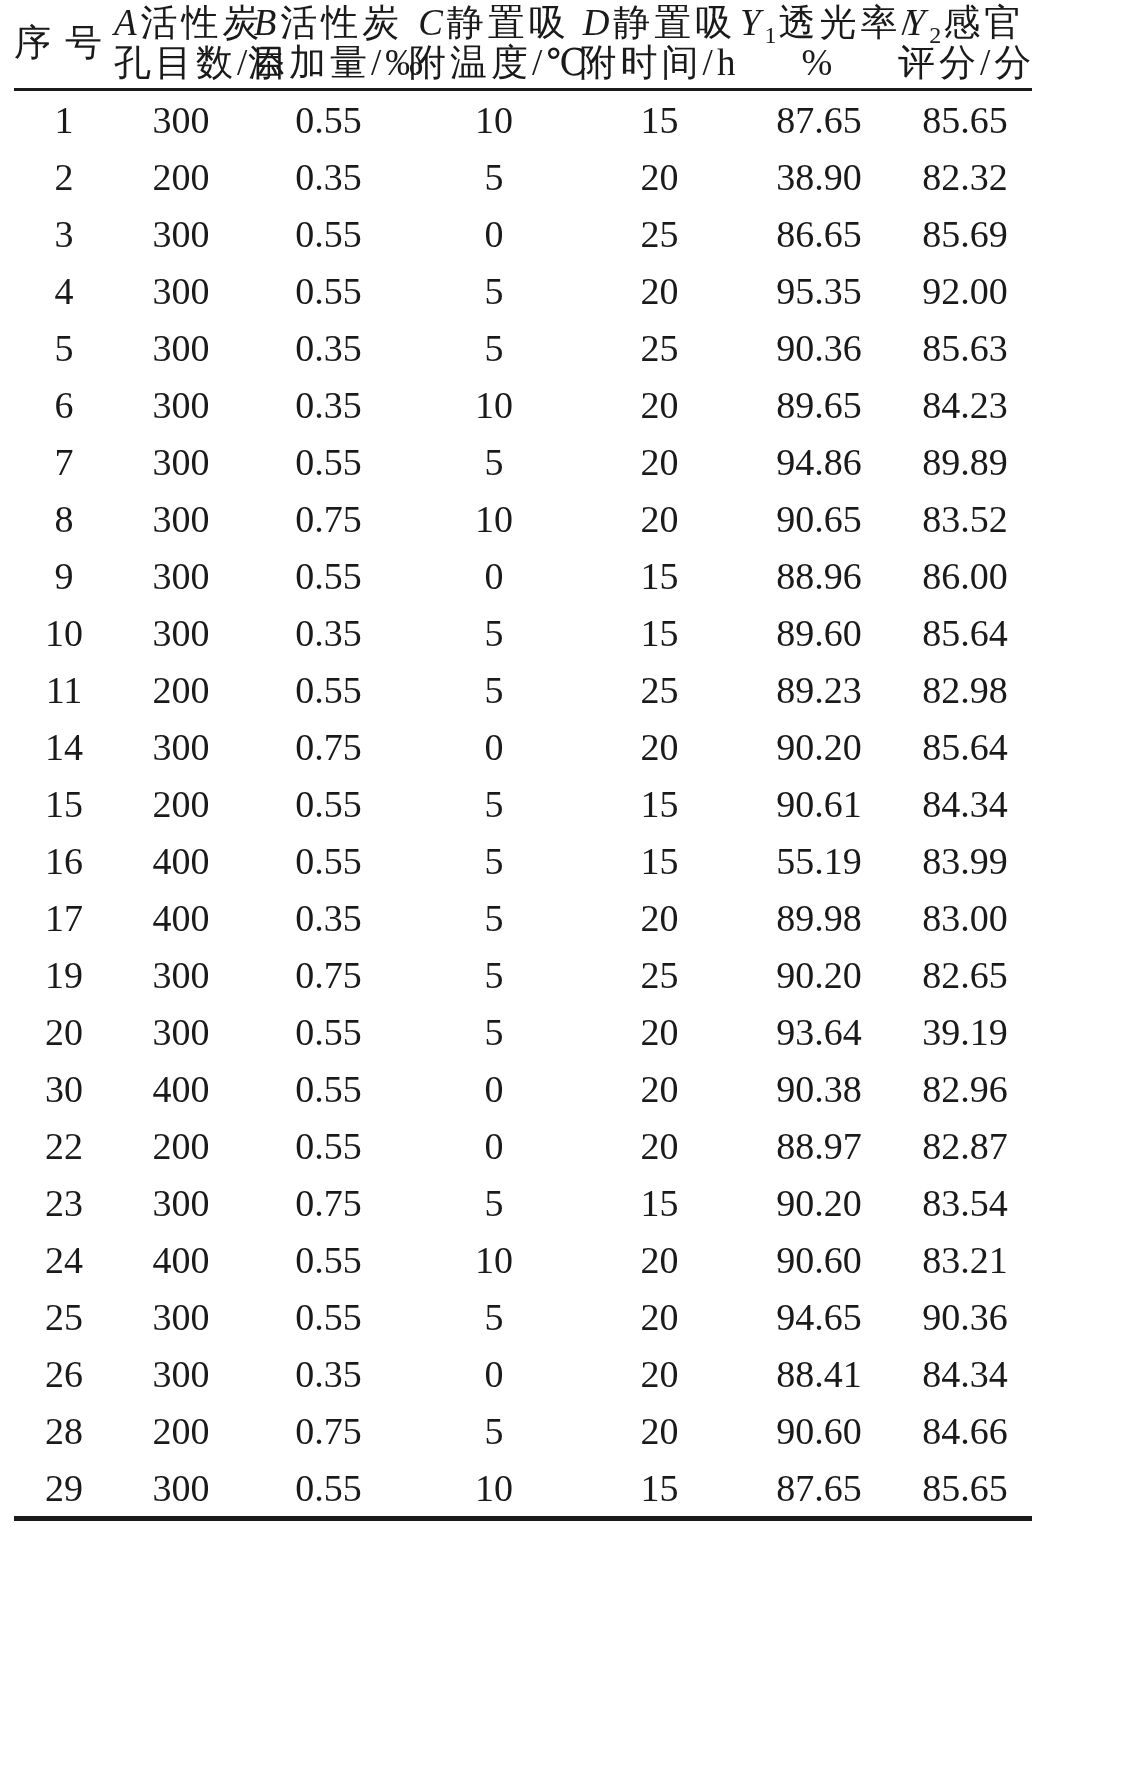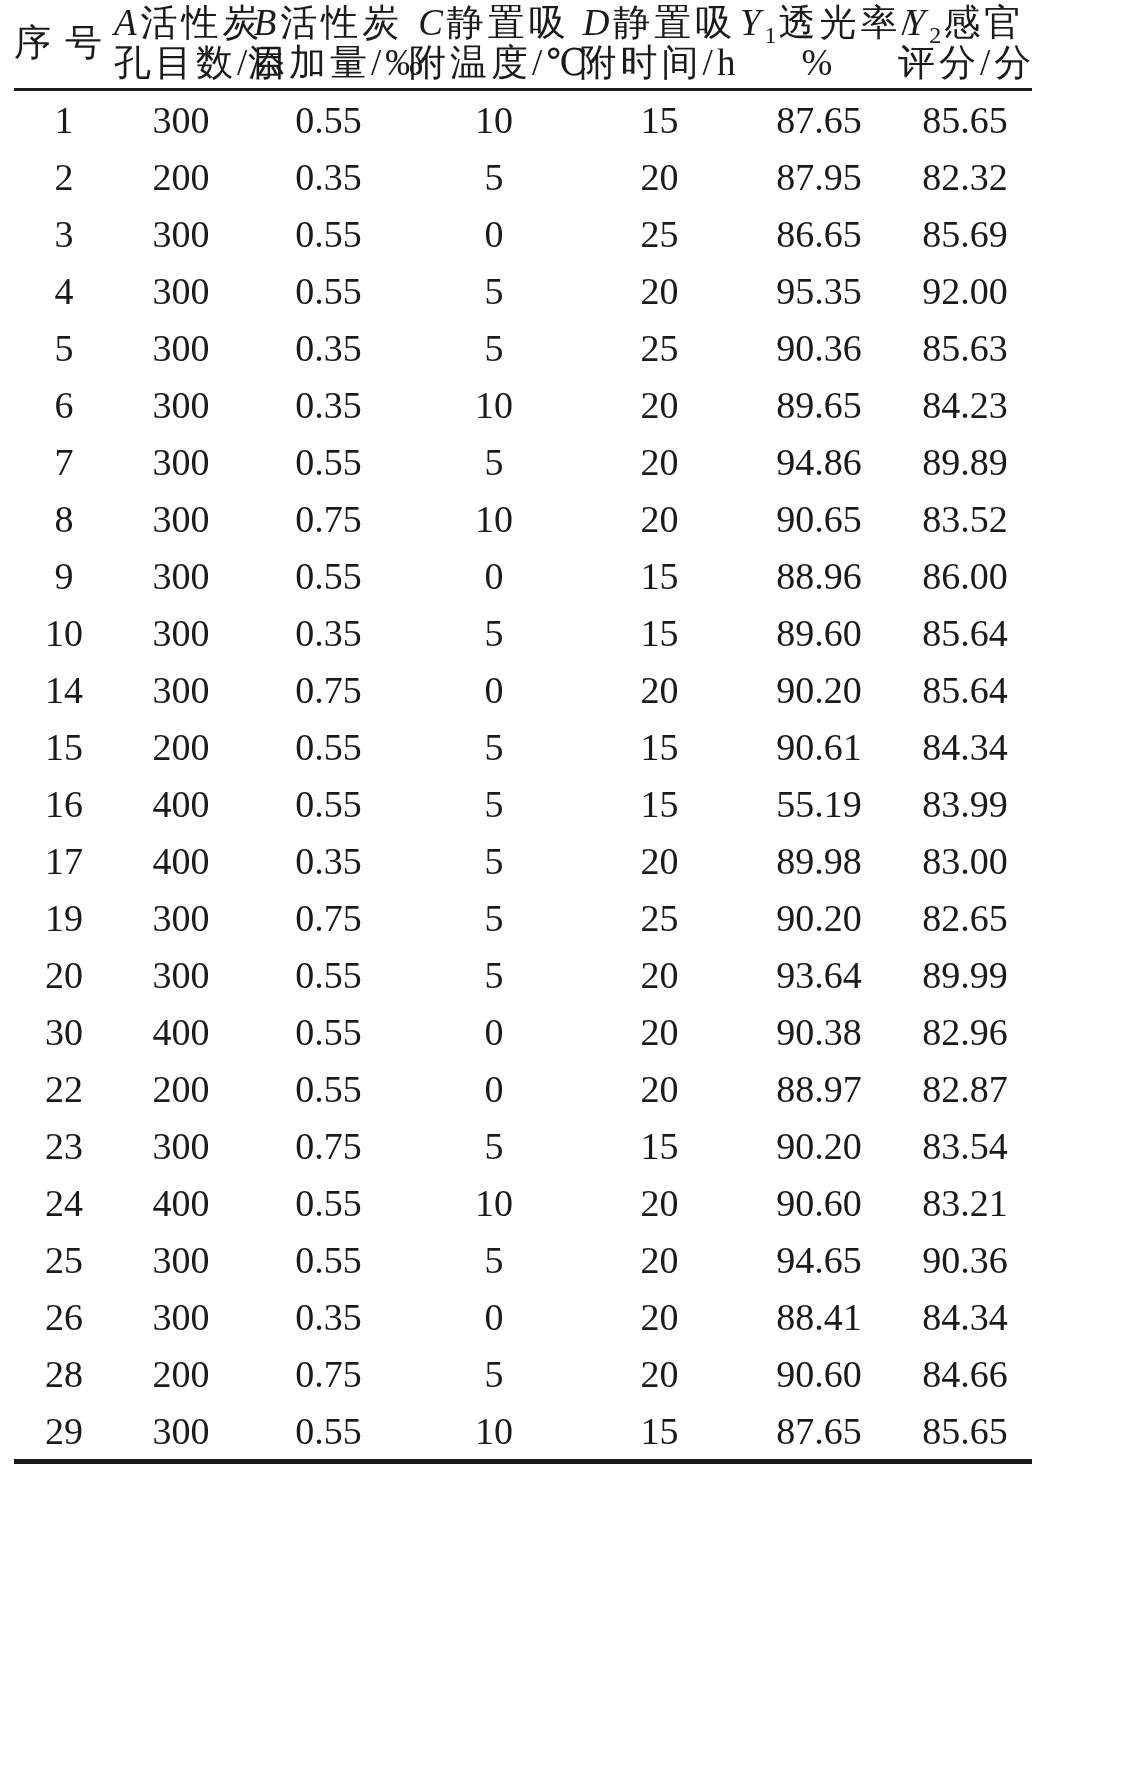--- a/index.html
+++ b/index.html
@@ -120,21 +120,21 @@
           <td>15</td>
           <td>87.65</td>
           <td>85.65</td>
         </tr>
         <tr>
           <td>2</td>
           <td>200</td>
           <td>0.35</td>
           <td>5</td>
           <td>20</td>
-          <td>87.95</td>
+          <td>38.90</td>
           <td>82.32</td>
         </tr>
         <tr>
           <td>3</td>
           <td>300</td>
           <td>0.55</td>
           <td>0</td>
           <td>25</td>
           <td>86.65</td>
           <td>85.69</td>
@@ -196,20 +196,29 @@
         <tr>
           <td>10</td>
           <td>300</td>
           <td>0.35</td>
           <td>5</td>
           <td>15</td>
           <td>89.60</td>
           <td>85.64</td>
         </tr>
         <tr>
+          <td>11</td>
+          <td>200</td>
+          <td>0.55</td>
+          <td>5</td>
+          <td>25</td>
+          <td>89.23</td>
+          <td>82.98</td>
+        </tr>
+        <tr>
           <td>14</td>
           <td>300</td>
           <td>0.75</td>
           <td>0</td>
           <td>20</td>
           <td>90.20</td>
           <td>85.64</td>
         </tr>
         <tr>
           <td>15</td>
@@ -247,21 +256,21 @@
           <td>90.20</td>
           <td>82.65</td>
         </tr>
         <tr>
           <td>20</td>
           <td>300</td>
           <td>0.55</td>
           <td>5</td>
           <td>20</td>
           <td>93.64</td>
-          <td>89.99</td>
+          <td>39.19</td>
         </tr>
         <tr>
           <td>30</td>
           <td>400</td>
           <td>0.55</td>
           <td>0</td>
           <td>20</td>
           <td>90.38</td>
           <td>82.96</td>
         </tr>

